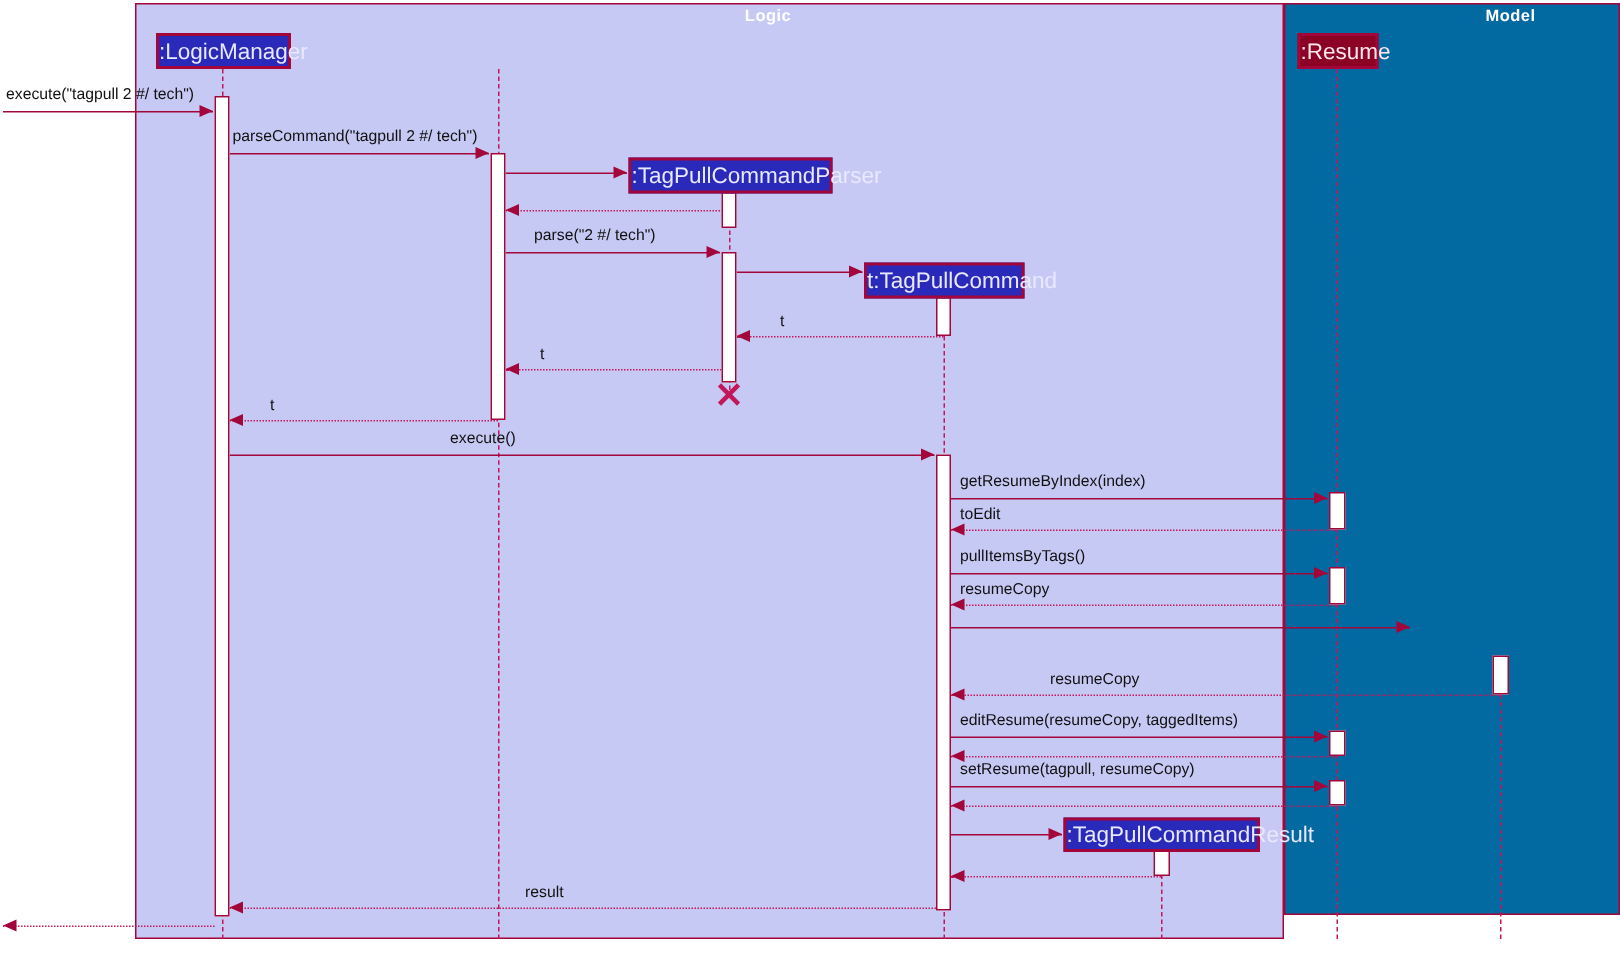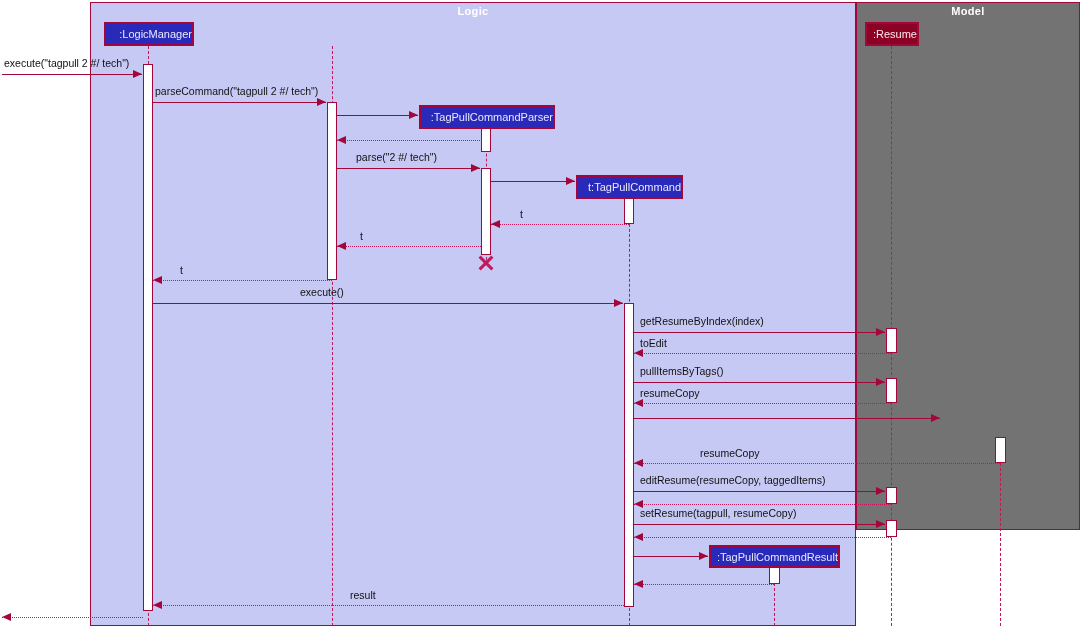--- a/index.html
+++ b/index.html
@@ -23,31 +23,32 @@
   .package-title {
     position: absolute;
     top: 2px;
     left: 0;
     width: 100%;
     text-align: center;
     color: #ffffff;
     font-size: 11px;
     font-weight: bold;
     letter-spacing: .3px;
+    padding-left: 39px;
   }
   
   .participant {
     position: absolute;
     box-sizing: border-box;
     border: 2px solid #a3063a;
     color: #e8e8ff;
-    font-size: 11px;
+    font-size: 15px;
     display: flex;
     align-items: center;
-    justify-content: flex-end;
+    justify-content: flex-start;
     white-space: nowrap;
     z-index: 6;
   }
   .participant.blue { background: #2a2aba; }
   .participant.darkred { background: #8c0224; color: #ffe8ee; }
   
   .lifeline {
     position: absolute;
     width: 0;
     border-left: 1px dashed #c2185b;
@@ -108,21 +109,21 @@
   .destroy::before { transform: translateX(-50%) rotate(45deg); }
   .destroy::after  { transform: translateX(-50%) rotate(-45deg); }
 </style>
 </head>
 <body>
 
 <div id="canvas">
     <div class="package" style="left: 90px; top: 2px; width: 766px; height: 624px; background: rgb(199, 201, 245);">
       <div class="package-title">Logic</div>
     </div>
-    <div class="package" style="left: 856px; top: 2px; width: 224px; height: 528px; background: #737373;">
+    <div class="package" style="left: 856px; top: 2px; width: 224px; height: 608px; background: #0369a1;">
       <div class="package-title">Model</div>
     </div>
     <div class="lifeline" style="left: 148px; top: 46px; height: 580px;"></div>
     <div class="lifeline" style="left: 332px; top: 46px; height: 580px;"></div>
     <div class="lifeline" style="left: 486px; top: 129px; height: 136px;"></div>
     <div class="lifeline" style="left: 629px; top: 199px; height: 427px;"></div>
     <div class="lifeline" style="left: 891px; top: 46px; height: 580px;"></div>
     <div class="lifeline" style="left: 1000px; top: 438px; height: 188px;"></div>
     <div class="lifeline" style="left: 774px; top: 568px; height: 58px;"></div>
     <div class="msg-line solid" style="left: 2px; top: 74px; width: 140px;"></div>

